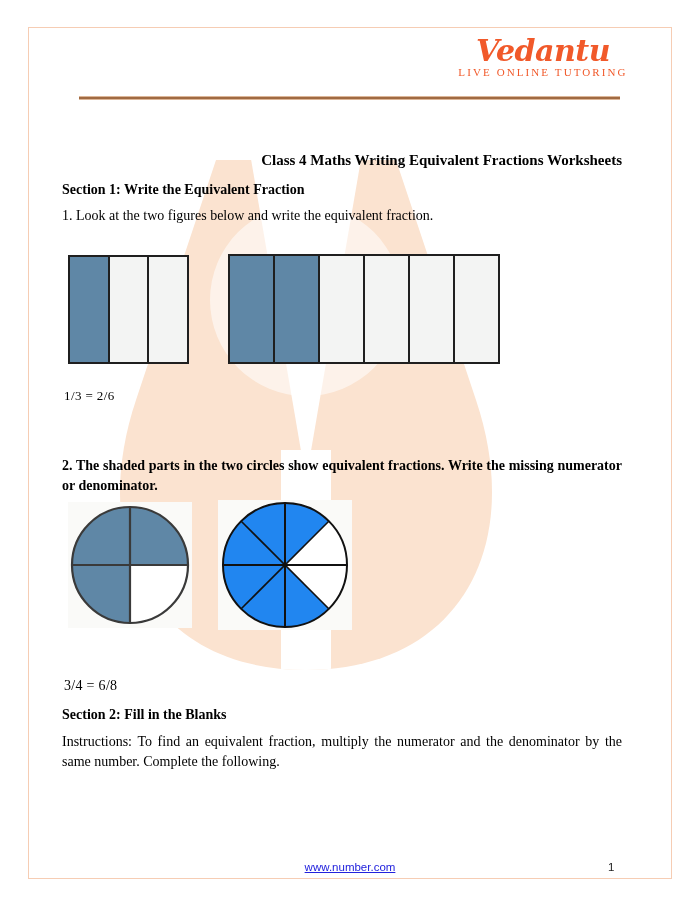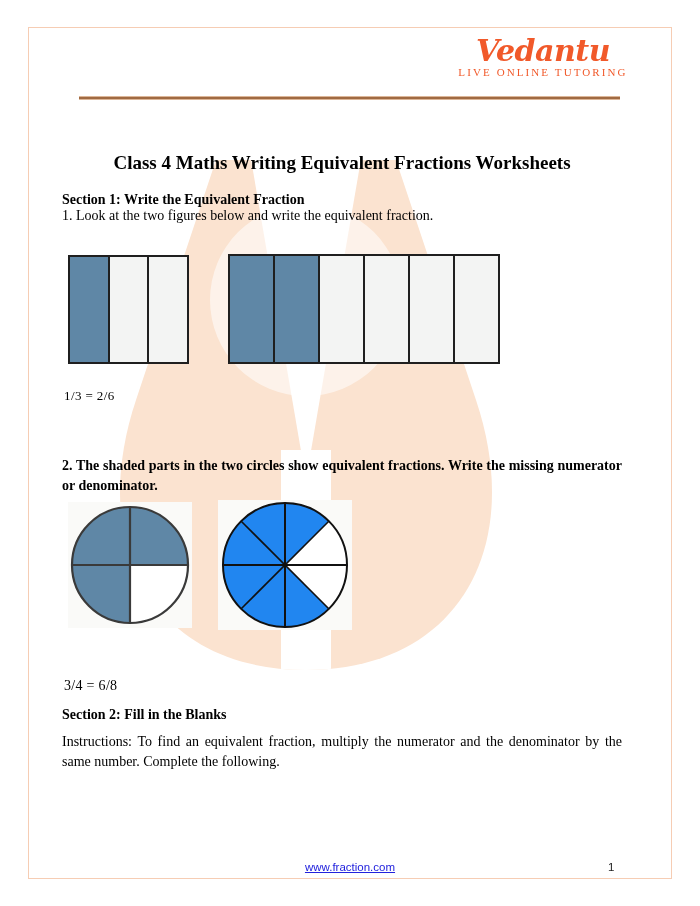--- a/index.html
+++ b/index.html
@@ -88,31 +88,31 @@
     border-bottom: 1px solid #dcb698;
     box-sizing: border-box;
   }
 
   
   .doc-title {
     position: absolute;
     left: 62px;
     top: 152px;
     width: 560px;
-    text-align: center;
-    font-size: 19px;
+    text-align: right;
+    font-size: 15px;
     font-weight: bold;
   }
   .section-head {
     position: absolute;
     left: 62px;
     font-size: 14px;
     font-weight: bold;
   }
-  #section1-head { top: 192px; }
+  #section1-head { top: 182px; }
   #q1-text {
     position: absolute;
     left: 62px;
     top: 208px;
     width: 560px;
     font-size: 14px;
     font-weight: normal;
   }
   #q1-answer {
     position: absolute;
@@ -290,17 +290,17 @@
       <line x1="110.8" y1="21.2" x2="23.2" y2="108.8" stroke="#111111" stroke-width="1.6"></line>
     </svg>
   </div>
 
   <div id="q2-answer">3/4  = 6/8</div>
 
   <div class="section-head" id="section2-head">Section 2: Fill in the Blanks</div>
   <div id="instructions">Instructions: To find an equivalent fraction, multiply the numerator and the denominator by the same number. Complete the following.</div>
 
   <div id="footer-link">
-    <span>www.fraction.com</span>
+    <span>www.number.com</span>
   </div>
   <div id="page-number">1</div>
 
 </div>
 
 </body></html>

